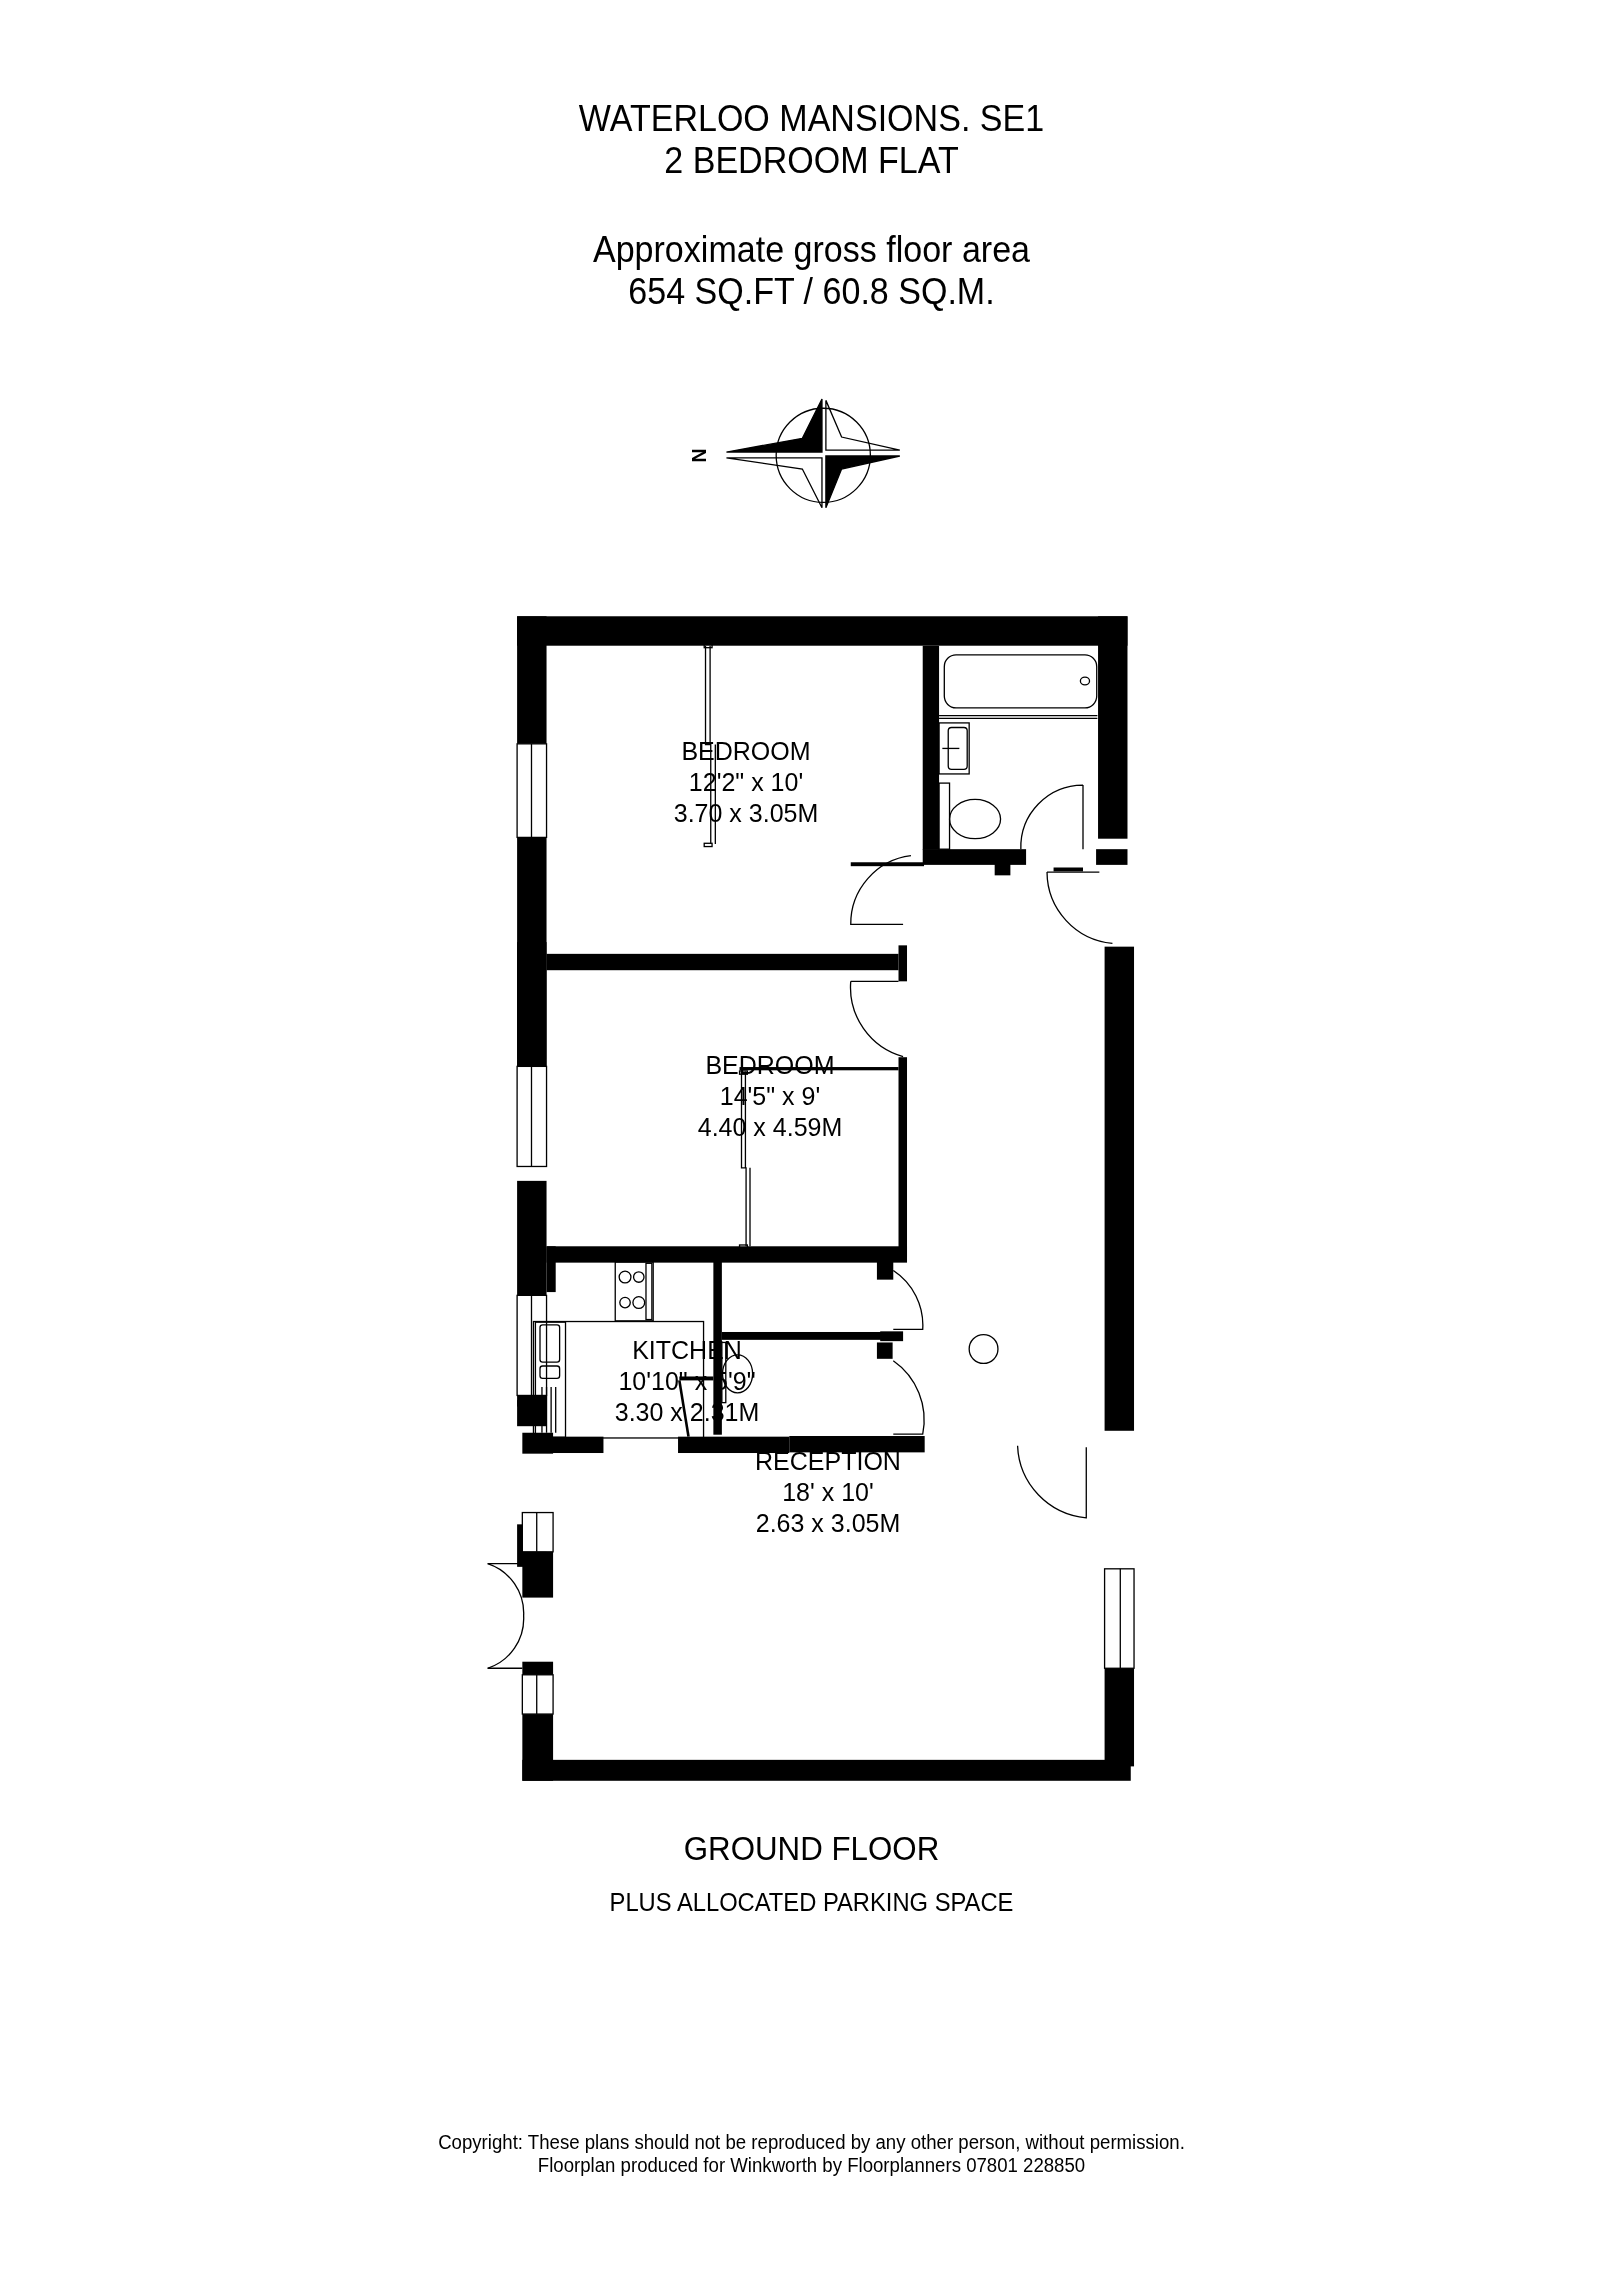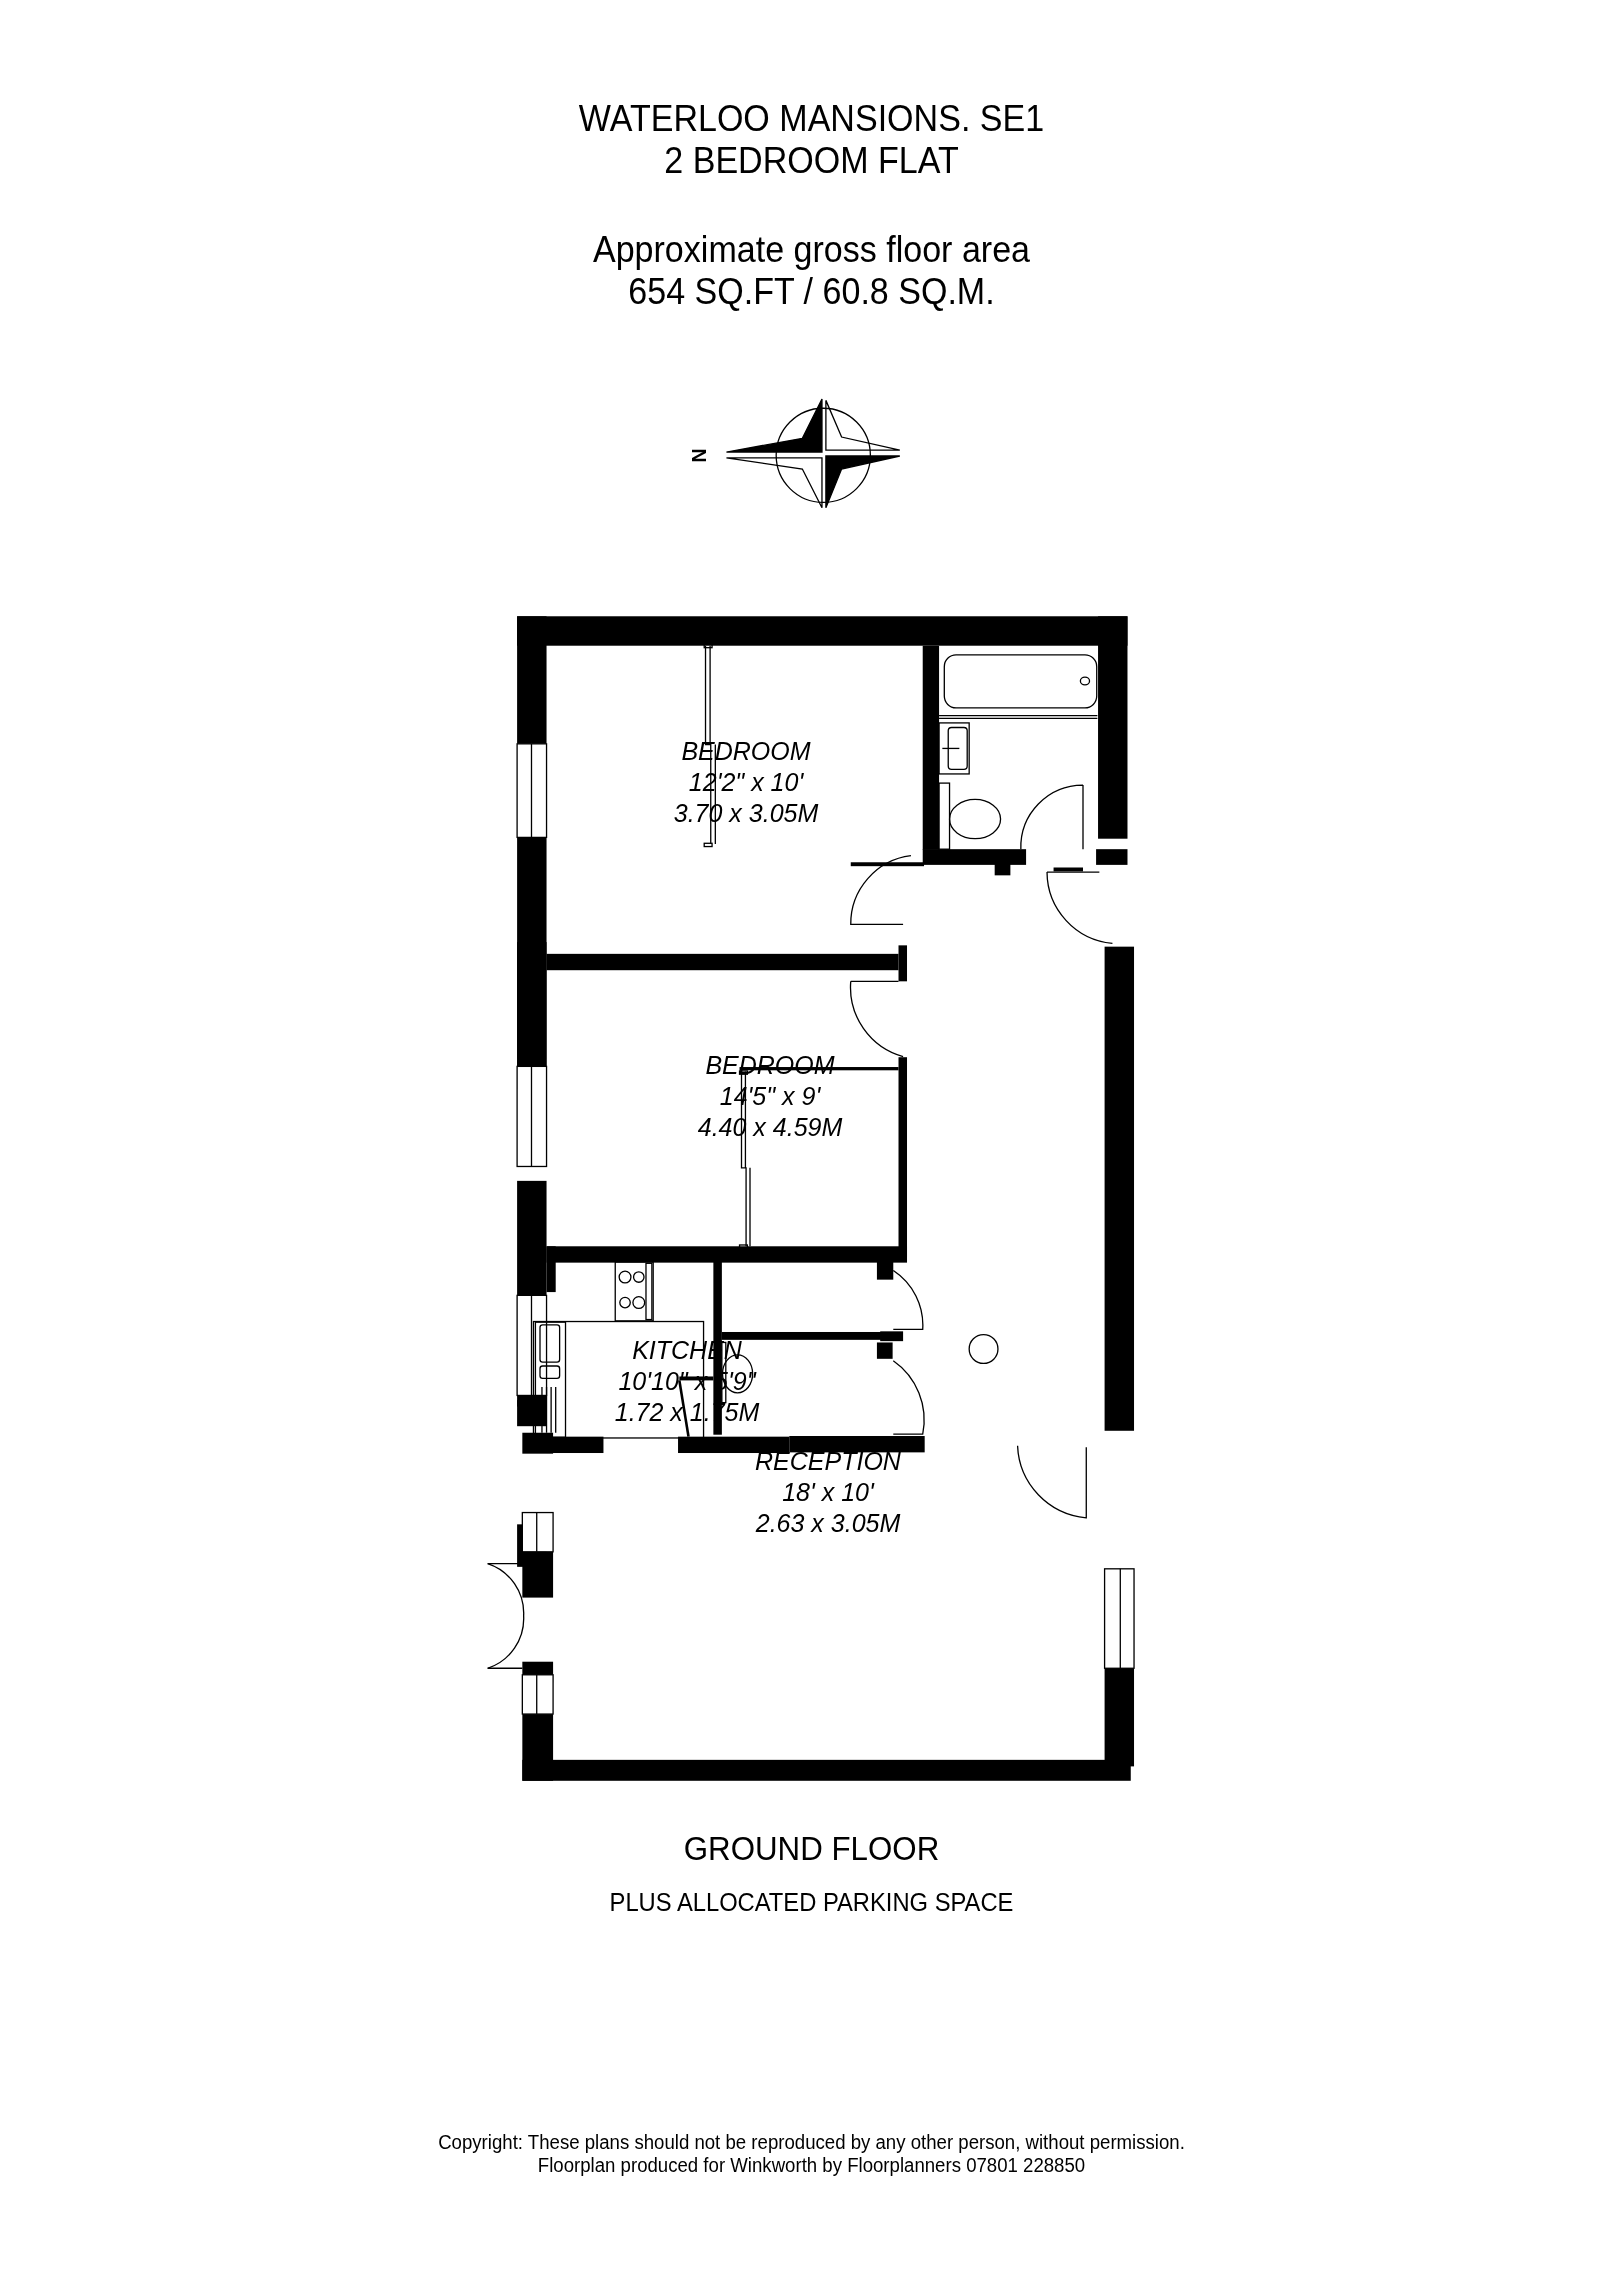--- a/index.html
+++ b/index.html
@@ -5,21 +5,21 @@
   html, body { margin: 0; padding: 0; background: #ffffff; }
   body { width: 1623px; height: 2295px; position: relative; overflow: hidden;
          font-family: "Liberation Sans", "DejaVu Sans", sans-serif; color: #000; }
   .txt { position: absolute; left: 0; width: 1623px; text-align: center; white-space: nowrap; }
   .title { font-size: 37px; line-height: 42px; transform: scaleX(0.92); }
   .area  { font-size: 37px; line-height: 42px; transform: scaleX(0.92); }
   .floor { font-size: 34px; transform: scaleX(0.92); }
   .parking { font-size: 25px; transform: scaleX(0.95); }
   .copy  { font-size: 19.6px; line-height: 23.6px; transform: scaleX(0.95); }
   svg.plan { position: absolute; left: 0; top: 0; }
-  .room-label { position: absolute; text-align: center; font-size: 25px; line-height: 31px; transform: translateX(-50%); white-space: nowrap; font-style: italic; }
+  .room-label { position: absolute; text-align: center; font-size: 25px; line-height: 31px; transform: translateX(-50%); white-space: nowrap; }
   .compass-n { position: absolute; font-size: 19.6px; font-weight: bold; transform: rotate(-90deg); }
 </style>
 </head>
 <body>
 
 <div class="txt title" style="top:98px;">WATERLOO MANSIONS. SE1</div>
 <div class="txt title" style="top:140px;">2 BEDROOM FLAT</div>
 <div class="txt area" style="top:229px;">Approximate gross floor area</div>
 <div class="txt area" style="top:271px;">654 SQ.FT / 60.8 SQ.M.</div>
 
@@ -179,21 +179,21 @@
   <div>3.70 x 3.05M</div>
 </div>
 <div class="room-label" style="left:770px; top:1050px;">
   <div>BEDROOM</div>
   <div>14'5" x 9'</div>
   <div>4.40 x 4.59M</div>
 </div>
 <div class="room-label" style="left:687px; top:1335px;text-align:center;">
   <div>KITCHEN</div>
   <div>10'10" x 5'9"</div>
-  <div>1.72 x 1.75M</div>
+  <div>3.30 x 2.31M</div>
 </div>
 <div class="room-label" style="left:828px; top:1446px;">
   <div>RECEPTION</div>
   <div>18' x 10'</div>
   <div>2.63 x 3.05M</div>
 </div>
 
 <div class="txt floor" style="top:1829px;">GROUND FLOOR</div>
 <div class="txt parking" style="top:1888px;">PLUS ALLOCATED PARKING SPACE</div>
 <div class="txt copy" style="top:2131px;">Copyright: These plans should not be reproduced by any other person, without permission.</div>

